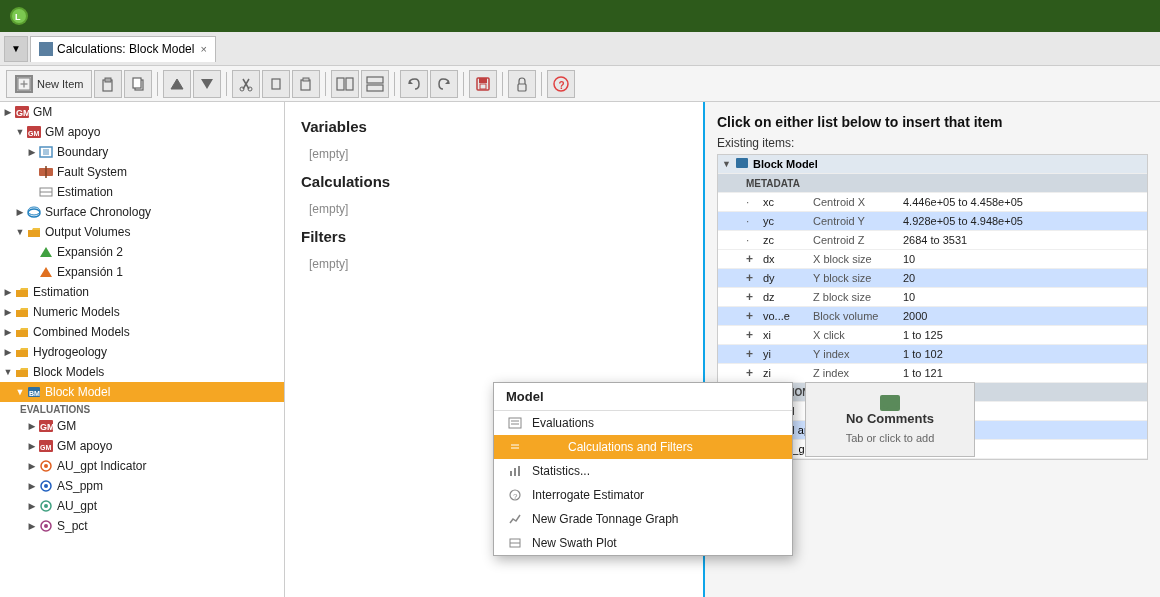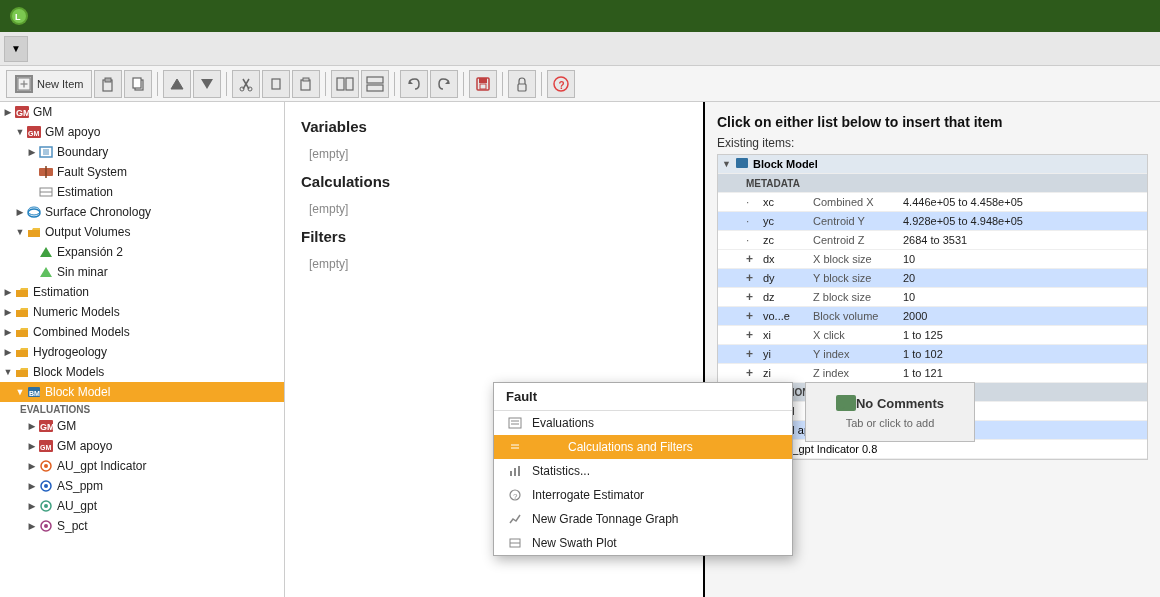--- a/index.html
+++ b/index.html
@@ -144,21 +144,21 @@
       flex-direction: column;
       background: #f8f8f8;
       position: relative;
     }
     .content-split {
       display: flex;
       flex: 1;
     }
     .left-panel {
       width: 420px;
-      border-right: 2px solid #000000;
+      border-right: 2px solid #0ea5e9;
       padding: 16px;
       background: white;
     }
     .panel-section-title {
       font-size: 15px;
       font-weight: bold;
       color: #222;
       margin-bottom: 8px;
     }
     .panel-empty {
@@ -258,21 +258,21 @@
       background: #f0f0f0;
       border: 1px solid #bbb;
       padding: 12px;
       display: flex;
       flex-direction: column;
       align-items: center;
       gap: 6px;
     }
     .no-comments-header {
       display: flex; align-items: center; gap: 0;
-      font-size: 13px; font-weight: bold; color: #333;
+      font-size: 13px; font-weight: bold; color: #333; flex-direction: column;
     }
     .no-comments-sub {
       font-size: 11px; color: #666; text-align: center;
     }
     .comment-icon {
       width: 20px; height: 16px;
       background: #5a8a5a;
       border-radius: 2px;
       display: flex; align-items: center; justify-content: center;
       color: white; font-size: 10px;
@@ -286,20 +286,25 @@
     <svg width="16" height="16" viewBox="0 0 16 16">
         <circle cx="8" cy="8" r="7" fill="#7bc850"></circle>
         <text x="4" y="12" font-size="9" fill="white" font-weight="bold">L</text>
       </svg>
   </div>
 </div>
 
 <div class="tab-bar">
   <div class="tab-dropdown">
     <span>▼</span>
+  </div>
+  <div class="tab-item">
+    <span class="tab-icon" style="background:#5a7fa0; width:14px; height:14px; display:inline-block; margin-right:4px;"></span>
+    <span>Calculations: Block Model</span>
+    <span class="tab-close">×</span>
   </div>
 </div>
 
 <div class="toolbar">
   <div class="toolbar-btn toolbar-btn-new">
     <div class="new-icon">
       <svg width="16" height="16" viewBox="0 0 16 16">
           <rect x="1" y="1" width="14" height="14" fill="none" stroke="#888" stroke-width="1.5"></rect>
           <line x1="8" y1="4" x2="8" y2="12" stroke="#888" stroke-width="1.5"></line>
           <line x1="4" y1="8" x2="12" y2="8" stroke="#888" stroke-width="1.5"></line>
@@ -485,30 +490,30 @@
     <div class="tree-item" style="padding-left:26px">
       <span class="tree-expand" style="visibility:hidden">▶</span>
       <span class="tree-icon">
           <svg width="14" height="12" viewBox="0 0 14 12">
             <polygon points="7,1 13,11 1,11" fill="#40a040"></polygon>
           </svg>
         </span>
       <span class="item-label">Expansión 2</span>
     </div>
 
-
     <div class="tree-item" style="padding-left:26px">
       <span class="tree-expand" style="visibility:hidden">▶</span>
       <span class="tree-icon">
           <svg width="14" height="12" viewBox="0 0 14 12">
-            <polygon points="7,1 13,11 1,11" fill="#60c060"></polygon>
-          </svg>
-        </span>
-      <span class="item-label">Sin minar</span>
-    </div>
+            <polygon points="7,1 13,11 1,11" fill="#e07020"></polygon>
+          </svg>
+        </span>
+      <span class="item-label">Expansión 1</span>
+    </div>
+
 
     <div class="tree-item" style="padding-left:2px">
       <span class="tree-expand">▶</span>
       <span class="tree-icon">
           <svg width="14" height="12" viewBox="0 0 14 12">
             <path d="M1,4 L1,11 L13,11 L13,4 Z" fill="#e8a020"></path>
             <path d="M1,4 L5,4 L6,2 L13,2 L13,4" fill="#f0c040"></path>
           </svg>
         </span>
       <span class="item-label">Estimation</span>
@@ -663,21 +668,21 @@
             <span>Block Model</span>
           </div>
 
           <div class="items-tree-row section-header">
             <span style="margin-left:24px">METADATA</span>
           </div>
 
           <div class="items-tree-row" style="padding-left:28px">
             <span class="row-icon">·</span>
             <span class="row-name" style="width:50px">xc</span>
-            <span class="row-desc" style="width:90px; color:#555">Combined X</span>
+            <span class="row-desc" style="width:90px; color:#555">Centroid X</span>
             <span class="row-val">4.446e+05 to 4.458e+05</span>
           </div>
 
           <div class="items-tree-row highlighted" style="padding-left:28px">
             <span class="row-icon">·</span>
             <span class="row-name" style="width:50px">yc</span>
             <span class="row-desc" style="width:90px; color:#555">Centroid Y</span>
             <span class="row-val">4.928e+05 to 4.948e+05</span>
           </div>
 
@@ -765,21 +770,21 @@
                   <circle cx="6" cy="5" r="4" fill="none" stroke="#e06020" stroke-width="1.2"></circle>
                   <circle cx="6" cy="5" r="1.5" fill="#e06020"></circle>
                 </svg></span>
             <span>AU_gpt Indicator 0.8</span>
           </div>
         </div>
       </div>
     </div>
 
     <div class="context-menu">
-      <div class="ctx-header">Fault</div>
+      <div class="ctx-header">Model</div>
       <div class="ctx-item">
         <span class="ctx-icon">
           <svg width="14" height="12" viewBox="0 0 14 12">
               <rect x="1" y="1" width="12" height="10" fill="none" stroke="#888" stroke-width="1"></rect>
               <line x1="3" y1="4" x2="11" y2="4" stroke="#888" stroke-width="1"></line>
               <line x1="3" y1="7" x2="11" y2="7" stroke="#888" stroke-width="1"></line>
             </svg>
         </span>
         <span>Evaluations</span>
       </div>

